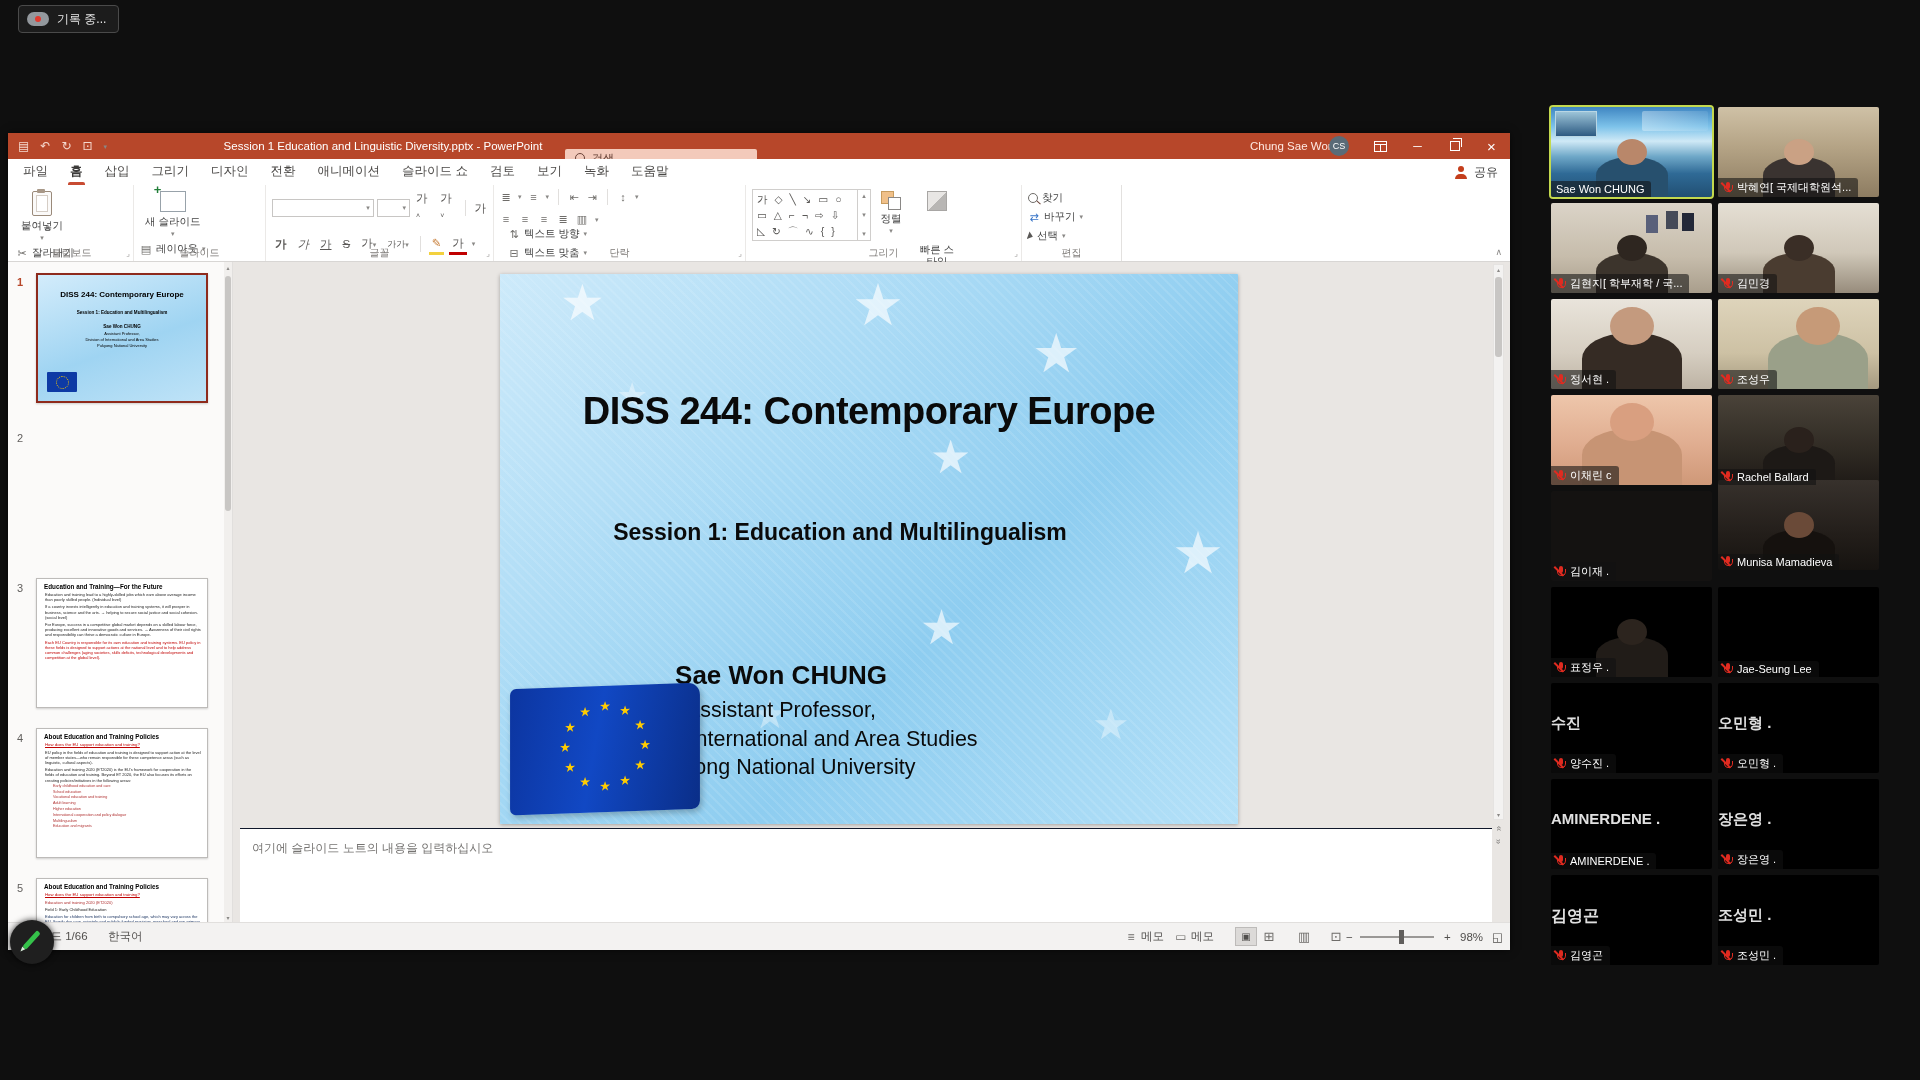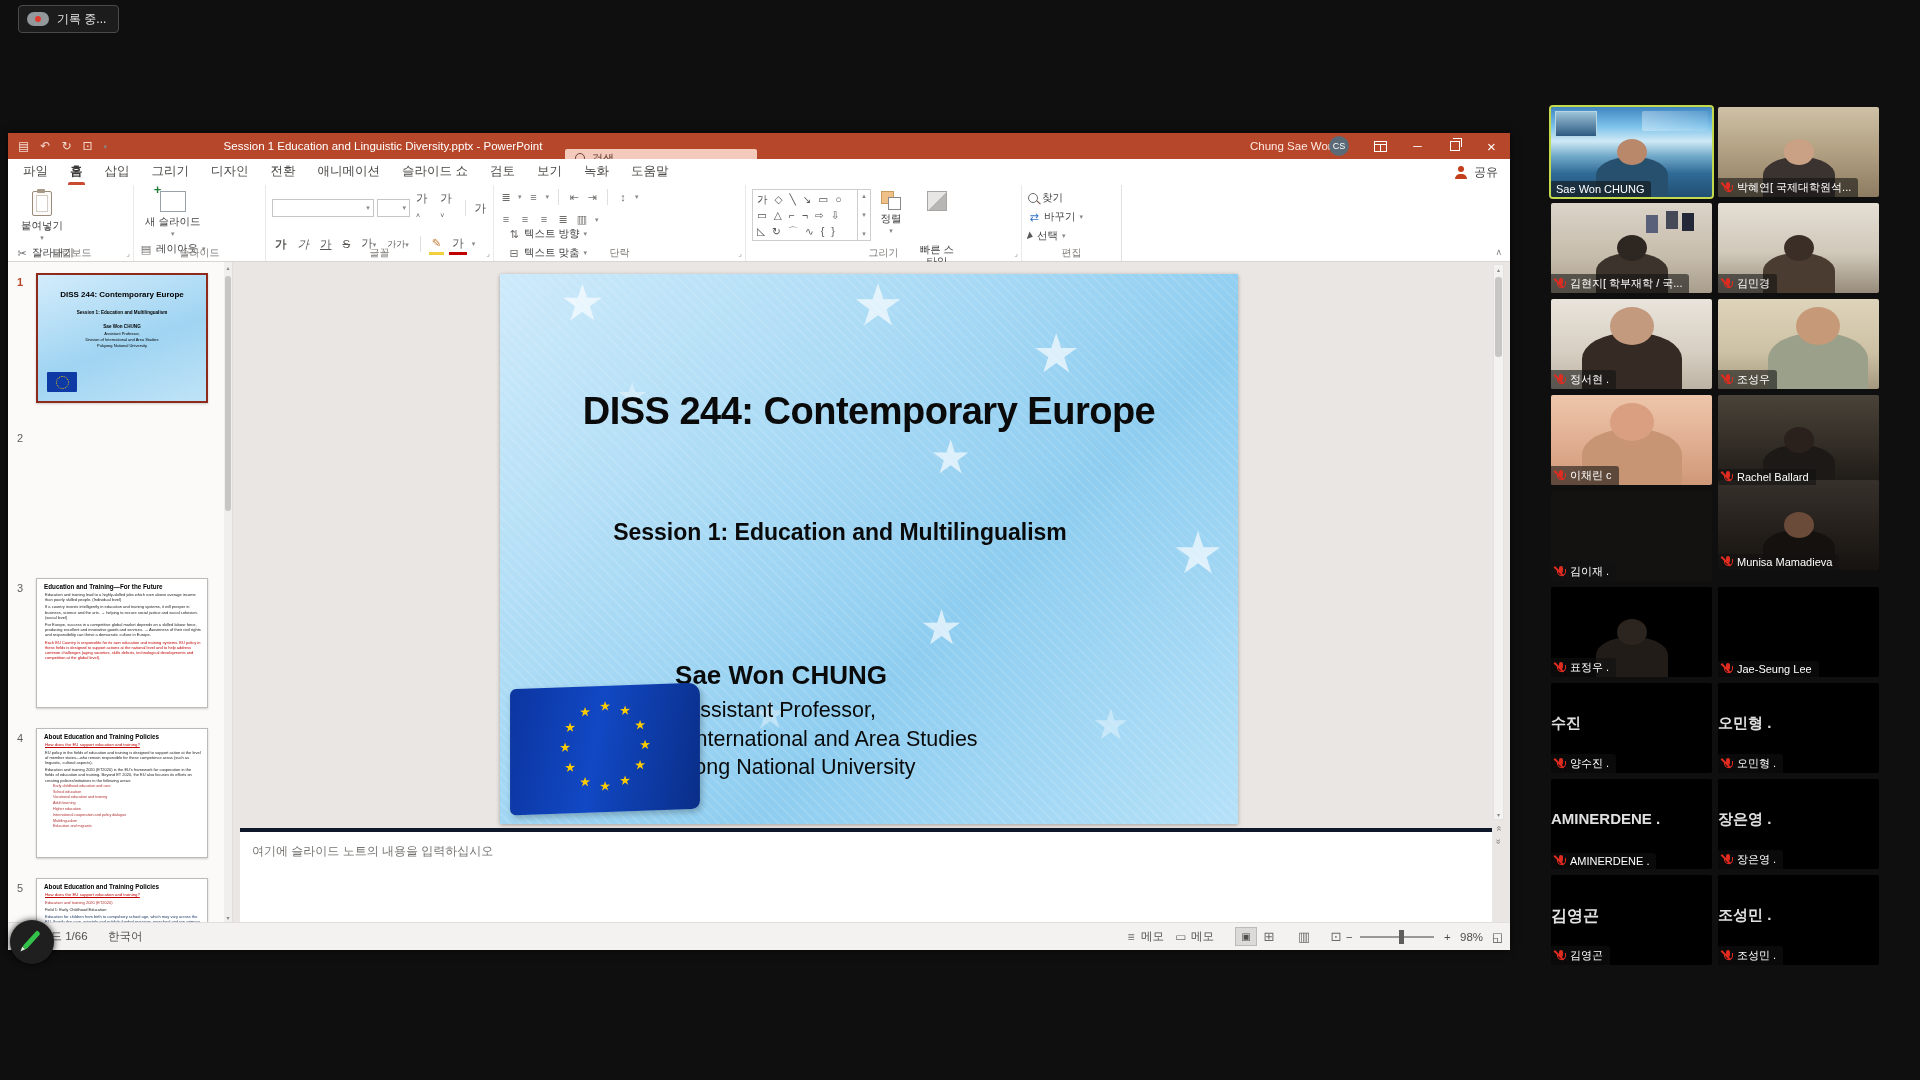--- a/index.html
+++ b/index.html
@@ -123,21 +123,21 @@
   .s-sub{position:absolute;left:0;top:245px;width:680px;text-align:center;font-size:23px;font-weight:bold;color:#0a0a0a;}
   .s-author{position:absolute;left:0;top:384px;width:562px;text-align:center;color:#0a0a0a;font-size:21.5px;line-height:1.34;}
   .s-author b{font-size:26px;display:block;margin-bottom:3px;}
   .euflag{position:absolute;left:10px;top:412px;width:190px;height:126px;border-radius:6px 12px 8px 6px;
           background:linear-gradient(100deg,#0c35a0,#1148c4 45%,#0a2e88);transform:rotate(-2deg) skewX(-2deg);
           box-shadow:2px 3px 6px rgba(0,0,0,.25);}
   .fstar{position:absolute;color:#ffcc00;font-size:13px;transform:translate(-50%,-50%);line-height:1;}
   .fstar::before{content:"★";}
 
   
-  .notes{position:absolute;left:232px;top:566px;width:1252px;height:95px;background:#fff;border-top:4px solid #0f172a;}
+  .notes{position:absolute;left:232px;top:566px;width:1252px;height:95px;background:#fff;border-top:1px solid #0f172a;}
   .notes .ph-text{margin:11px 0 0 12px;font-size:12px;color:#767472;}
   .vscroll{position:absolute;right:6px;top:2px;width:11px;height:556px;background:#f3f2f1;border:1px solid #e5e3e1;box-sizing:border-box;}
   .vscroll .bar{position:absolute;left:1px;top:12px;width:7px;height:80px;background:#c8c6c4;border-radius:3px;}
   .vscroll .arr{position:absolute;left:0;width:9px;text-align:center;font-size:6px;color:#8a8886;}
   .pgbtns{position:absolute;right:6px;top:562px;width:11px;height:36px;display:flex;flex-direction:column;align-items:center;gap:4px;
           color:#7a7876;font-size:9px;}
   .pgbtns span{transform:rotate(90deg);display:block;line-height:1;}
 
   
   .statusbar{position:absolute;left:0;right:0;bottom:0;height:27px;background:#f3f2f1;border-top:1px solid #e1dfdd;

